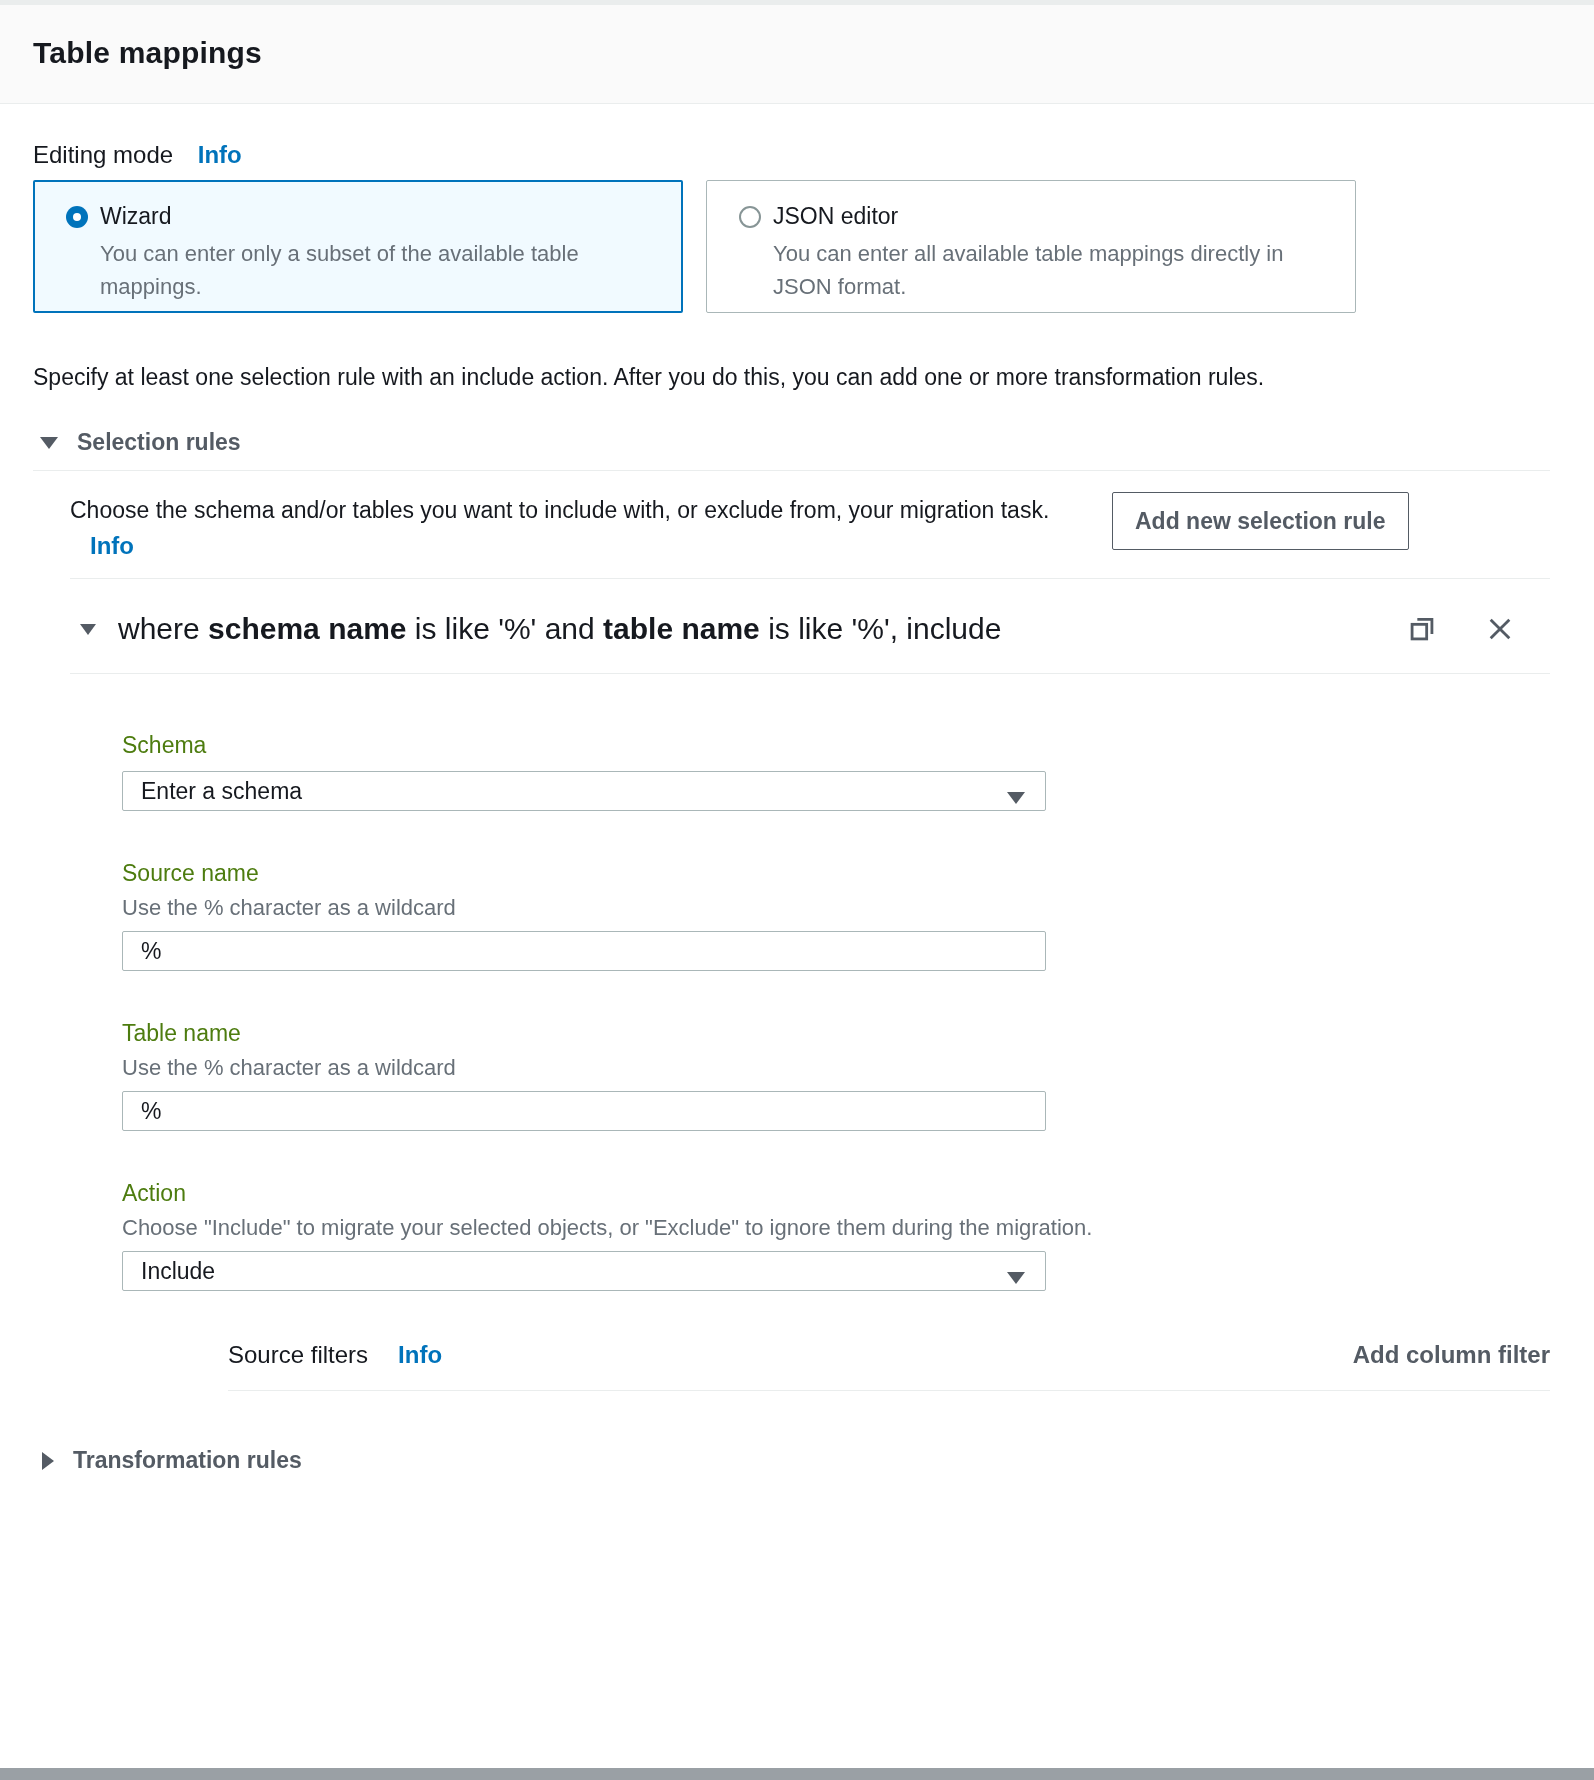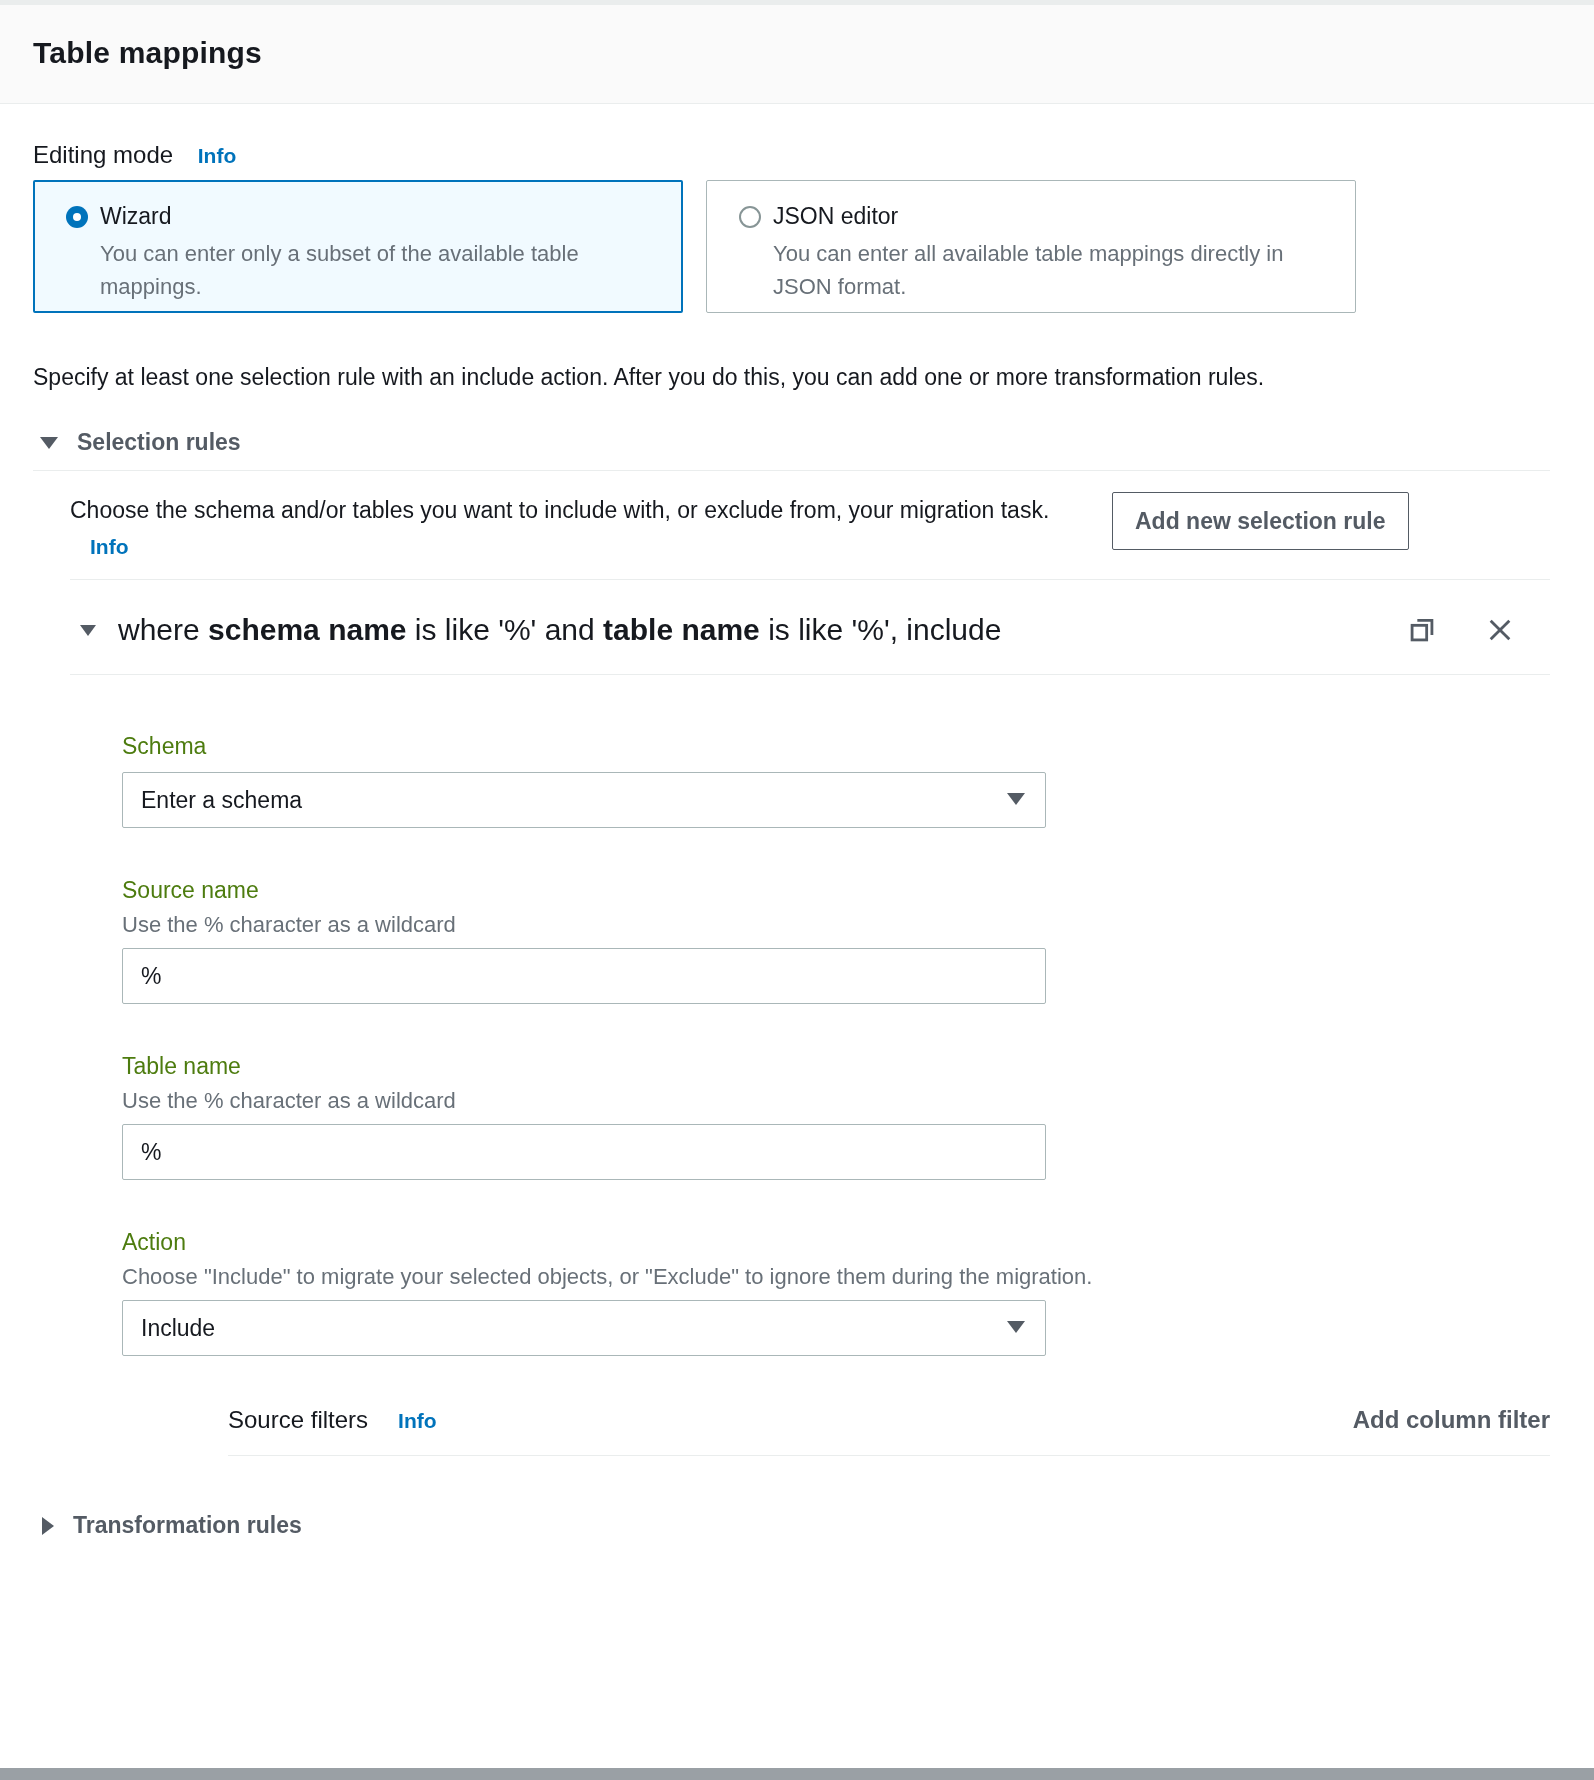--- a/index.html
+++ b/index.html
@@ -18,21 +18,21 @@
     border-bottom: 1px solid #eaeded;
     padding: 31px 33px 33px 33px;
   }
   .page-header h1 { font-size: 30px; font-weight: 700; color: #16191f; letter-spacing: 0.2px; }
 
   .content { padding: 0 44px 0 33px; }
 
   
   .editing-mode-row { margin-top: 37px; font-size: 24px; }
   .info-link {
-    color: #0073bb; font-weight: 700; text-decoration: none; cursor: pointer; font-size: 21px;
+    color: #0073bb; font-weight: 700; text-decoration: none; cursor: pointer; font-size: 24px;
   }
   .editing-mode-row .info-link { margin-left: 18px; }
 
   .cards { display: flex; gap: 23px; margin-top: 11px; }
   .card {
     width: 650px; height: 133px;
     border: 1px solid #aab7b8; border-radius: 2px;
     background: #fff;
     padding: 22px 24px 20px 32px;
     display: flex; align-items: flex-start; cursor: pointer;
@@ -96,21 +96,21 @@
   .summary-text b { font-weight: 700; }
   .summary-icons { margin-left: auto; display: flex; align-items: center; gap: 50px; padding-right: 36px; }
   .icon-btn { background: none; border: none; cursor: pointer; padding: 0; line-height: 0; color: #545b64; }
   .divider.under-summary { margin-top: 27px; }
 
   
   .rule-form { margin-left: 52px; }
   .form-label { display: block; margin-top: 57px; font-size: 23px; color: #4d7c0f; line-height: 28px; }
   .form-helper { margin-top: 8px; font-size: 22px; color: #687078; line-height: 26px; }
   .select-box, .text-input {
-    margin-top: 12px; width: 924px; height: 56px;
+    margin-top: 12px; width: 924px; height: 40px;
     border: 1px solid #aab7b8; border-radius: 2px; background: #fff;
     font-size: 23px; color: #16191f;
     font-family: "Liberation Sans", "DejaVu Sans", sans-serif;
     padding: 0 18px; display: flex; align-items: center; cursor: pointer;
     position: relative;
   }
   .text-input { cursor: text; }
   .select-caret {
     position: absolute; right: 20px; top: 20px;
     width: 0; height: 0;

